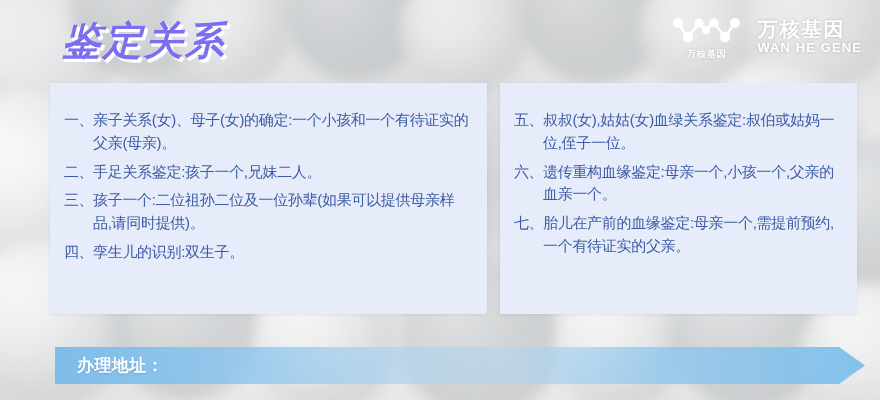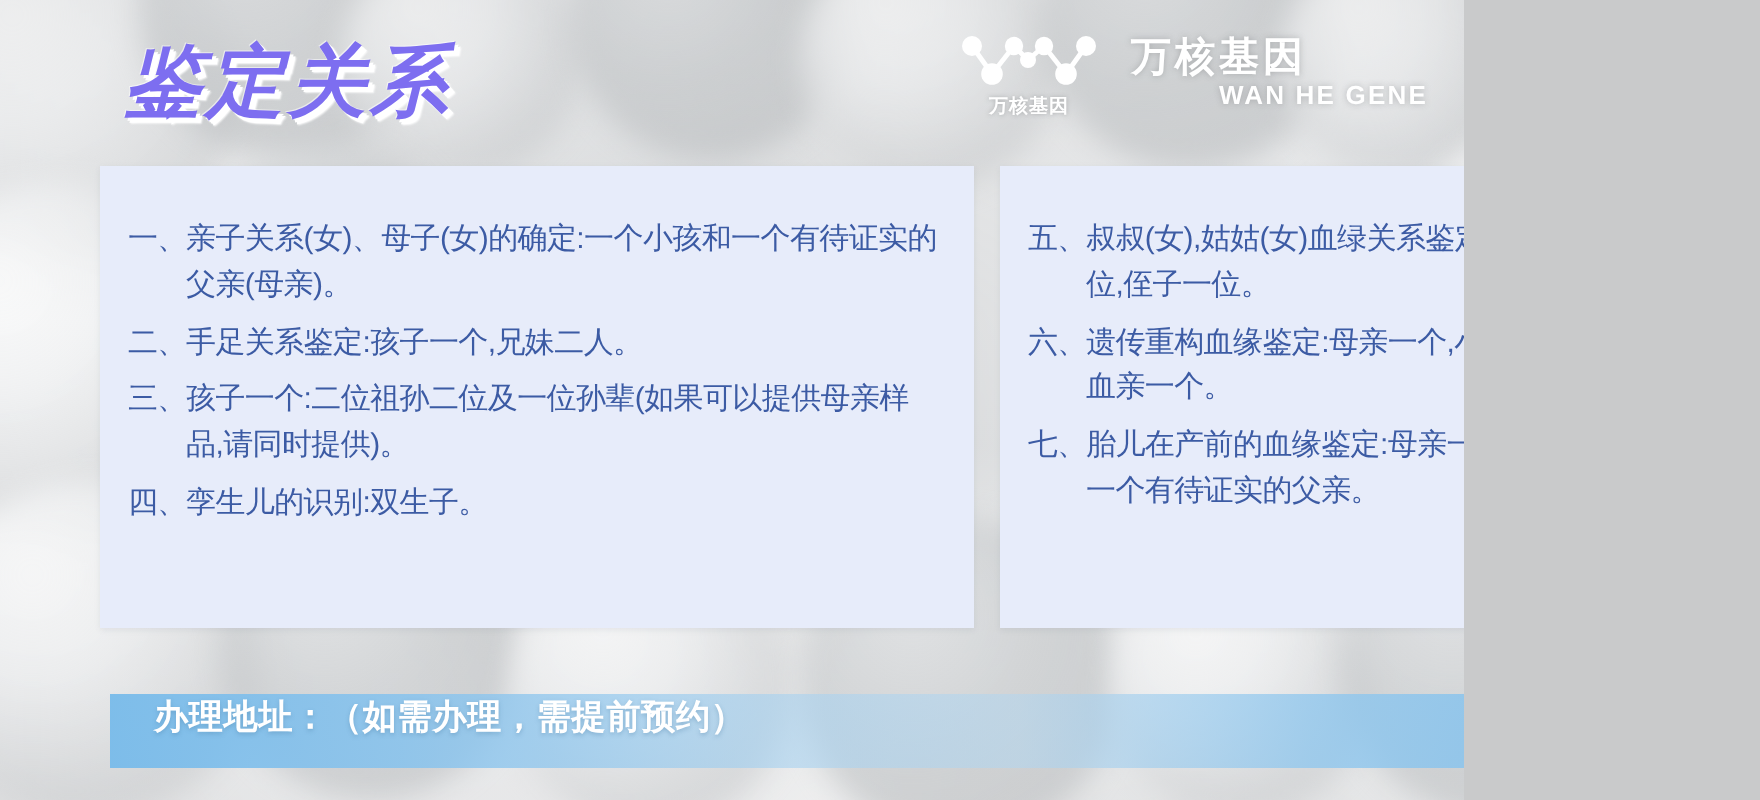--- a/index.html
+++ b/index.html
@@ -10,21 +10,21 @@
     overflow: hidden;
   }
 
   body {
     font-family: "Liberation Sans", "DejaVu Sans", sans-serif;
     background: #c9cacb;
   }
 
   .poster {
     position: relative;
-    width: 732px;
+    width: 880px;
     height: 400px;
     overflow: hidden;
     background: #c8c9ca;
   }
 
   
   .bg-layer {
     position: absolute;
     inset: 0;
     overflow: hidden;
@@ -150,21 +150,20 @@
     color: #ffffff;
     letter-spacing: 2px;
     text-shadow: 0 0 3px rgba(120,122,124,0.45);
   }
   .brand-en {
     font-size: 13px;
     font-weight: 700;
     color: #ffffff;
     letter-spacing: 1.1px;
     text-shadow: 0 0 3px rgba(120,122,124,0.45);
-    margin-left: 44px;
   }
 
   
   .panels {
     position: absolute;
     left: 50px;
     top: 83px;
     width: 807px;
     height: 231px;
     display: flex;
@@ -221,21 +220,21 @@
       rgba(126,190,235,0.95) 100%);
     clip-path: polygon(0 0, calc(100% - 26px) 0, 100% 50%, calc(100% - 26px) 100%, 0 100%);
   }
 
   .address-text {
     position: absolute;
     left: 22px;
     top: 0;
     height: 37px;
     display: flex;
-    align-items: flex-start;
+    align-items: center;
     color: #ffffff;
     font-size: 17px;
     font-weight: 600;
     letter-spacing: 0.4px;
     white-space: nowrap;
     text-shadow: 0 1px 2px rgba(70,120,160,0.35);
     font-family: Liberation Mono, monospace;
   }
 </style>
 </head>
@@ -337,17 +336,16 @@
         <span class="item-text">胎儿在产前的血缘鉴定:母亲一个,需提前预约,一个有待证实的父亲。</span>
       </div>
     </div>
 
   </div>
 
   <div class="address-bar">
     <div class="address-shape"></div>
     <div class="address-text">
       <span>办理地址：</span>
-      <span>（如需办理，需提前预约）</span>
     </div>
   </div>
 
 </div>
 
 </body></html>

